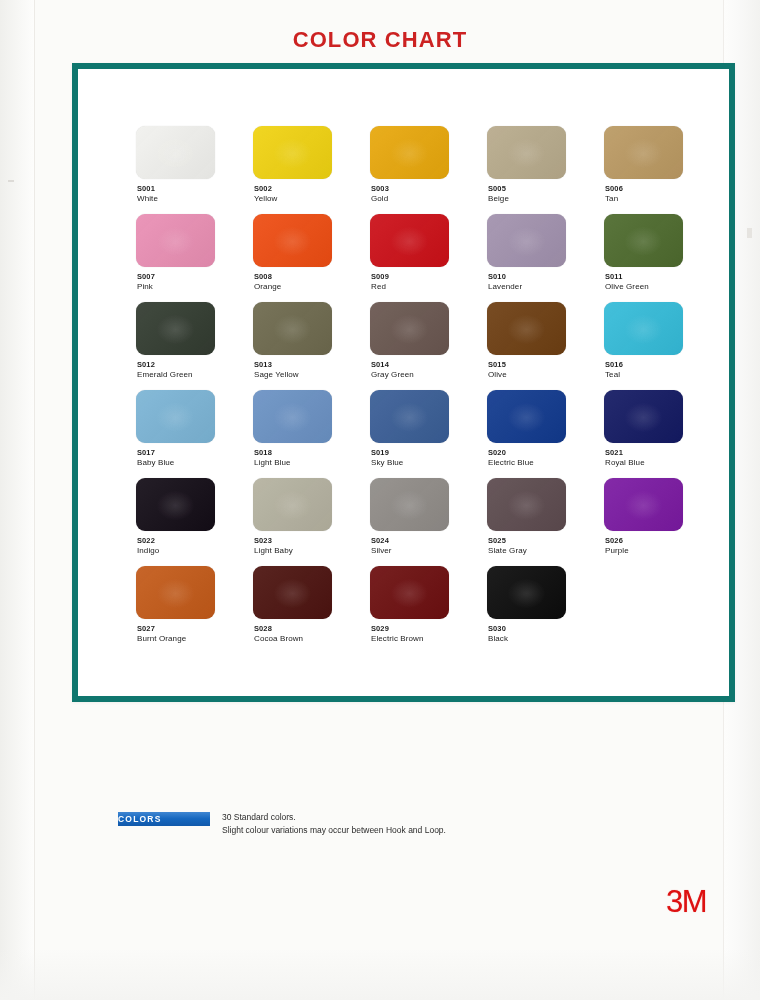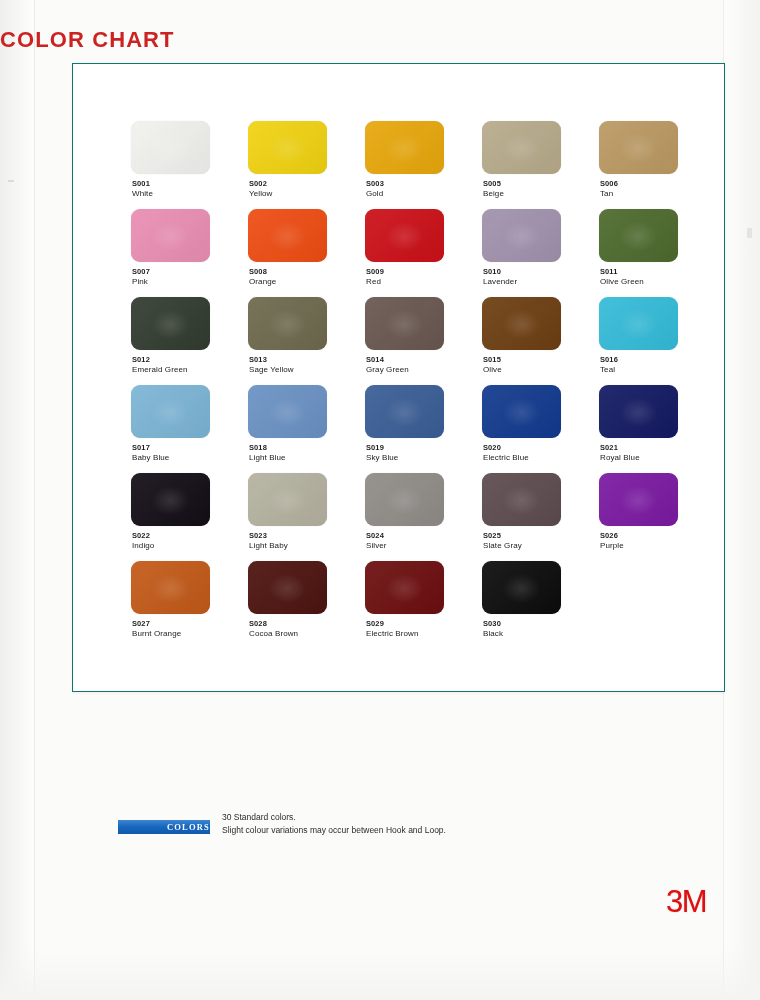--- a/index.html
+++ b/index.html
@@ -54,37 +54,37 @@
     width: 5px; height: 10px;
     background: #e6e4e0;
   }
 
   
   #chart-title {
     position: absolute;
     top: 27px;
     left: 0;
     width: 760px;
-    text-align: left;
+    text-align: center;
     font-size: 22px;
     font-weight: bold;
     letter-spacing: 1.1px;
     color: #cc2222;
     font-family: "Liberation Sans", sans-serif;
   }
 
   
   #swatch-panel {
     position: absolute;
     left: 72px;
     top: 63px;
     width: 651px;
     height: 627px;
     background: #ffffff;
-    border: 1px solid #0f766e;
+    border: 6px solid #0f766e;
     box-shadow: 0 1px 3px rgba(0,0,0,0.05);
   }
 
   #swatch-grid {
     position: absolute;
     left: 58px;
     top: 57px;
     display: grid;
     grid-template-columns: repeat(5, 117px);
     grid-template-rows: repeat(6, 88px);
@@ -136,31 +136,30 @@
   
   #footer-block {
     position: absolute;
     left: 118px;
     top: 812px;
     width: 520px;
   }
   #colors-badge {
     position: absolute;
     left: 0;
-    top: 8px;
+    top: 0;
     width: 92px;
     height: 14px;
     background: linear-gradient(to bottom, #3f86d2 0%, #1667bf 48%, #1159ab 100%);
     color: #ffffff;
     font-size: 8.5px;
     font-weight: bold;
     letter-spacing: 1.2px;
-    text-align: right;
+    text-align: left;
     line-height: 14px;
-    font-family: Liberation Serif, serif;
   }
   #footer-lines {
     position: absolute;
     left: 104px;
     top: -1px;
     font-size: 8.5px;
     color: #2b2b2b;
     line-height: 13px;
   }
   #footer-lines div { white-space: nowrap; }

